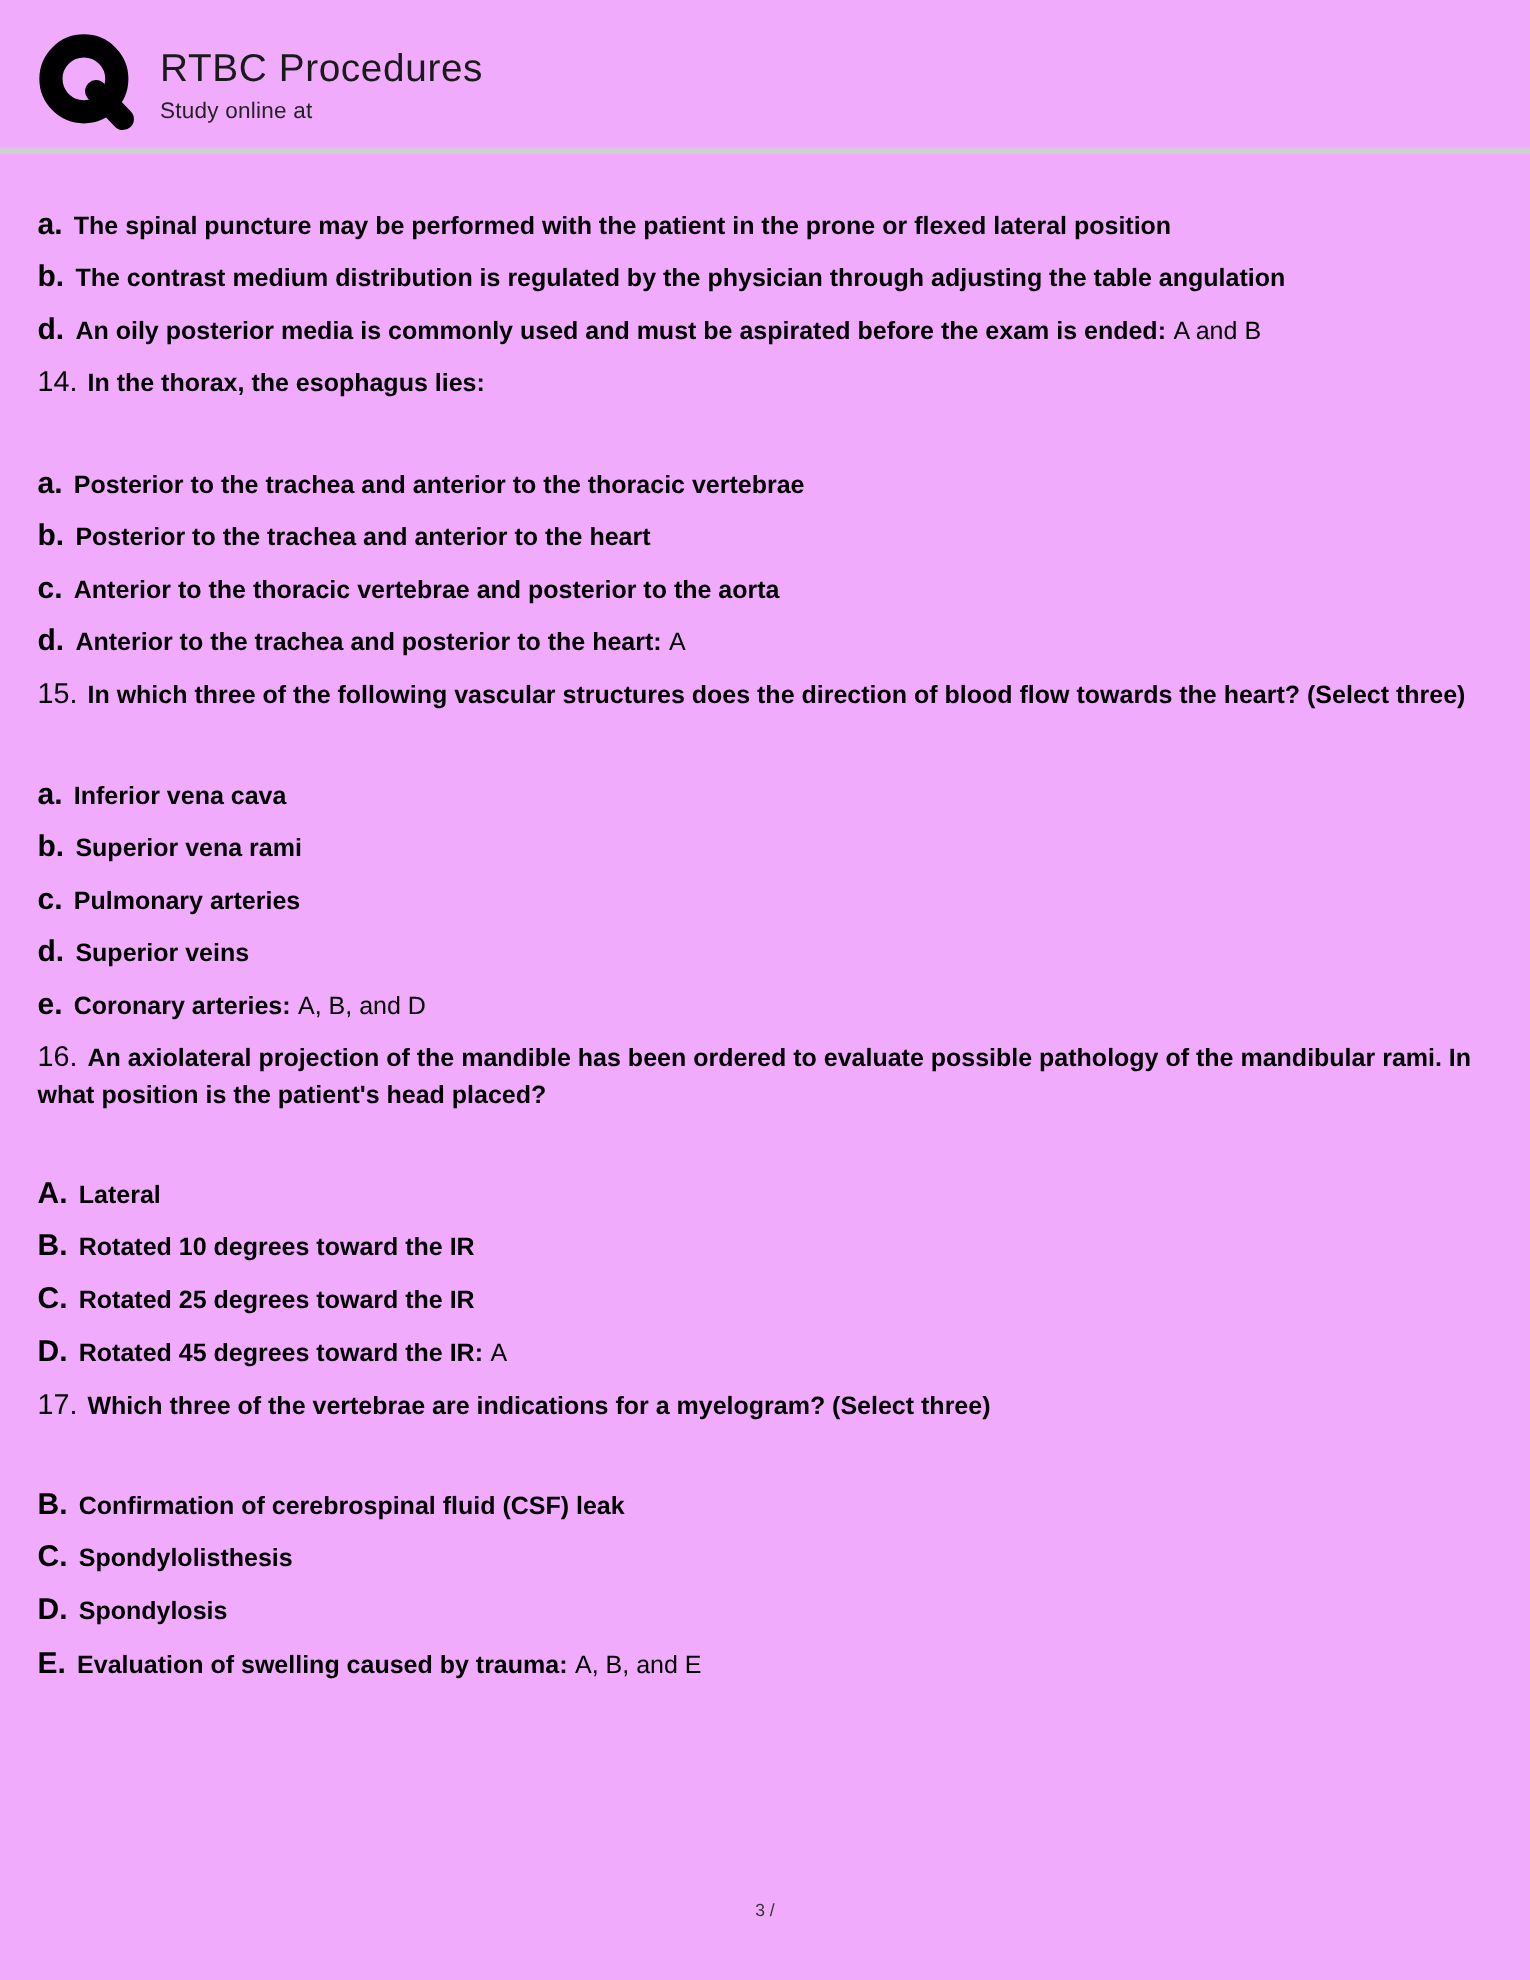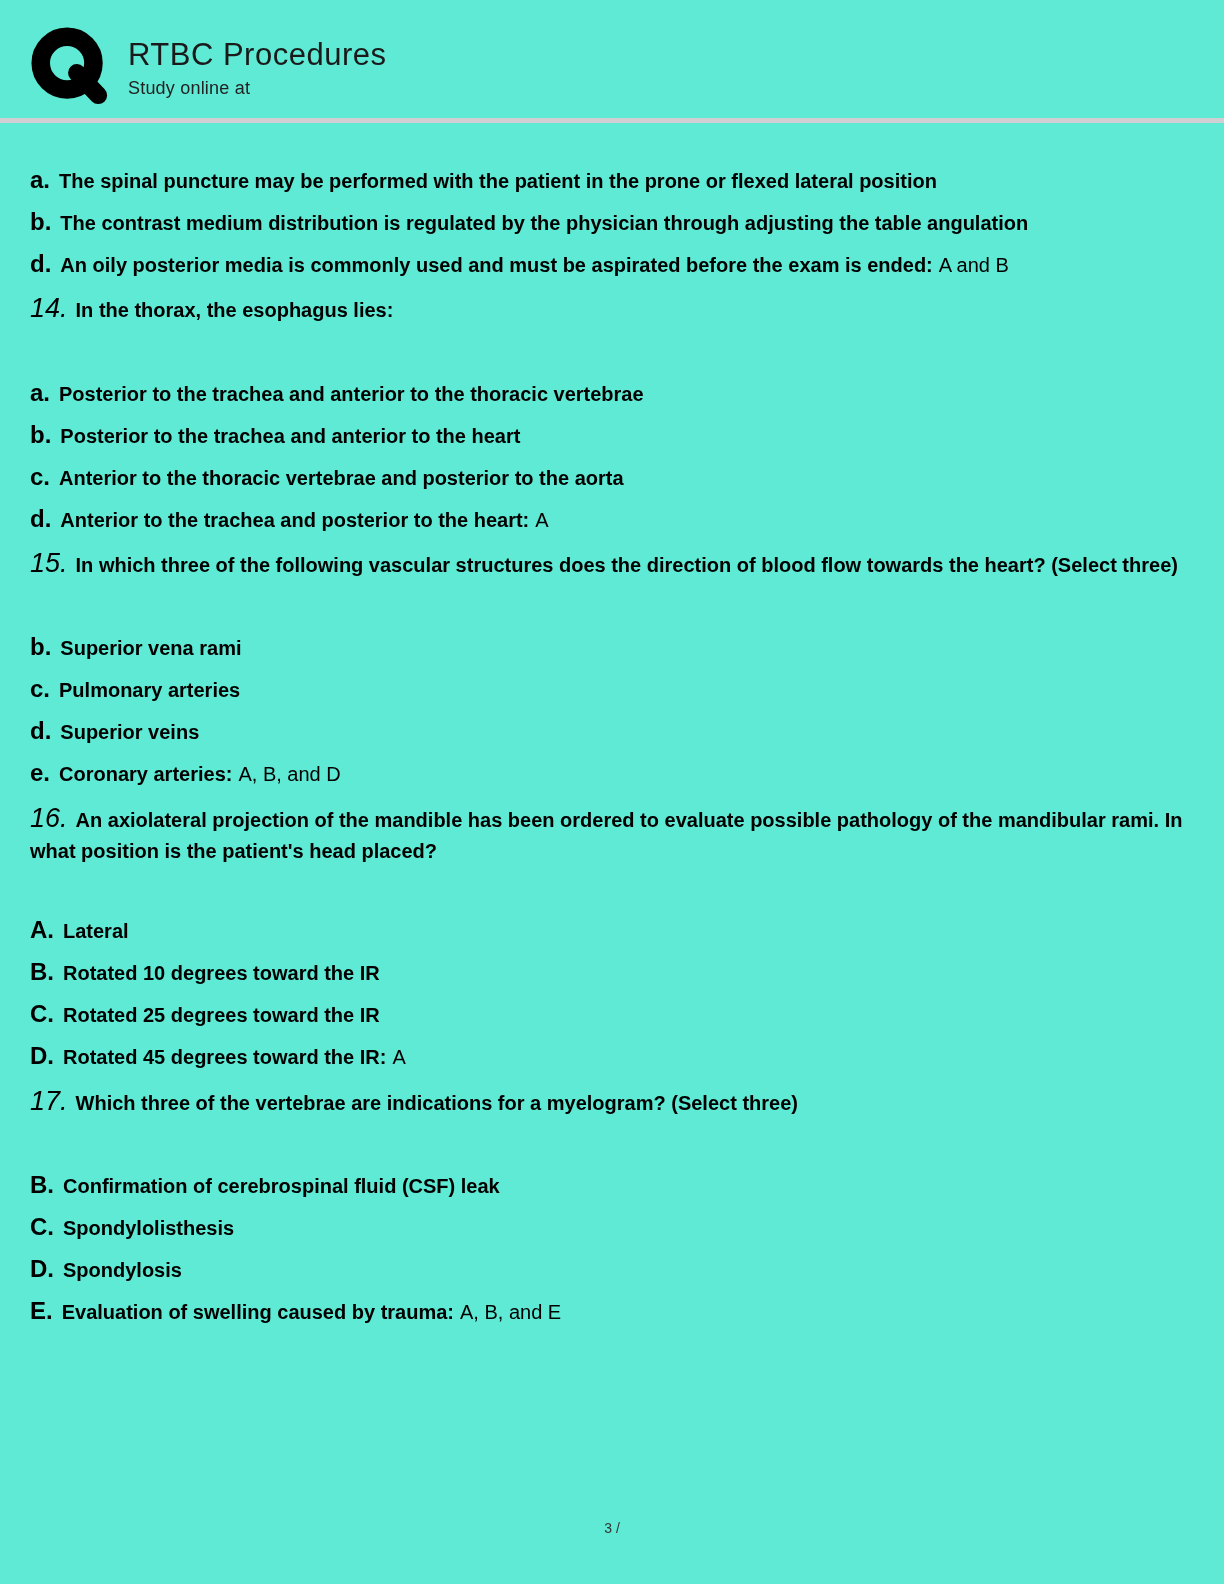--- a/index.html
+++ b/index.html
@@ -6,21 +6,21 @@
     margin: 0;
     padding: 0;
     background: #ffffff;
     font-family: "Liberation Sans", sans-serif;
     color: #000000;
   }
   .page {
     position: relative;
     width: 1224px;
     height: 1584px;
-    background: #5eead4;
+    background: #f0abfc;
     overflow: hidden;
     box-sizing: border-box;
   }
   header.page-header {
     display: flex;
     align-items: flex-start;
     padding: 26px 30px 0 30px;
   }
   .logo {
     width: 82px;
@@ -64,24 +64,23 @@
   .line .prefix {
     font-size: 24px;
     font-weight: 700;
     margin-right: 9px;
     vertical-align: baseline;
   }
   .line.question {
     margin-bottom: 48px;
   }
   .line.question .prefix {
-    font-size: 27px;
+    font-size: 23px;
     font-weight: 400;
     margin-right: 8px;
-    font-style: italic;
   }
   .line .answer {
     font-weight: 400;
     margin-left: 6px;
   }
   footer.page-footer {
     position: absolute;
     bottom: 48px;
     left: 0;
     width: 100%;
@@ -134,20 +133,21 @@
     <div class="line option"><span class="prefix">a.</span><span class="text">Posterior to the trachea and anterior to the thoracic vertebrae</span><span class="answer"></span></div>
 
     <div class="line option"><span class="prefix">b.</span><span class="text">Posterior to the trachea and anterior to the heart</span><span class="answer"></span></div>
 
     <div class="line option"><span class="prefix">c.</span><span class="text">Anterior to the thoracic vertebrae and posterior to the aorta</span><span class="answer"></span></div>
 
     <div class="line option"><span class="prefix">d.</span><span class="text">Anterior to the trachea and posterior to the heart:</span><span class="answer">A</span></div>
 
     <div class="line question"><span class="prefix">15.</span><span class="text">In which three of the following vascular structures does the direction of blood flow towards the heart? (Select three)</span><span class="answer"></span></div>
 
+    <div class="line option"><span class="prefix">a.</span><span class="text">Inferior vena cava</span><span class="answer"></span></div>
 
     <div class="line option"><span class="prefix">b.</span><span class="text">Superior vena rami</span><span class="answer"></span></div>
 
     <div class="line option"><span class="prefix">c.</span><span class="text">Pulmonary arteries</span><span class="answer"></span></div>
 
     <div class="line option"><span class="prefix">d.</span><span class="text">Superior veins</span><span class="answer"></span></div>
 
     <div class="line option"><span class="prefix">e.</span><span class="text">Coronary arteries:</span><span class="answer">A, B, and D</span></div>
 
     <div class="line question"><span class="prefix">16.</span><span class="text">An axiolateral projection of the mandible has been ordered to evaluate possible pathology of the mandibular rami. In what position is the patient's head placed?</span><span class="answer"></span></div>

